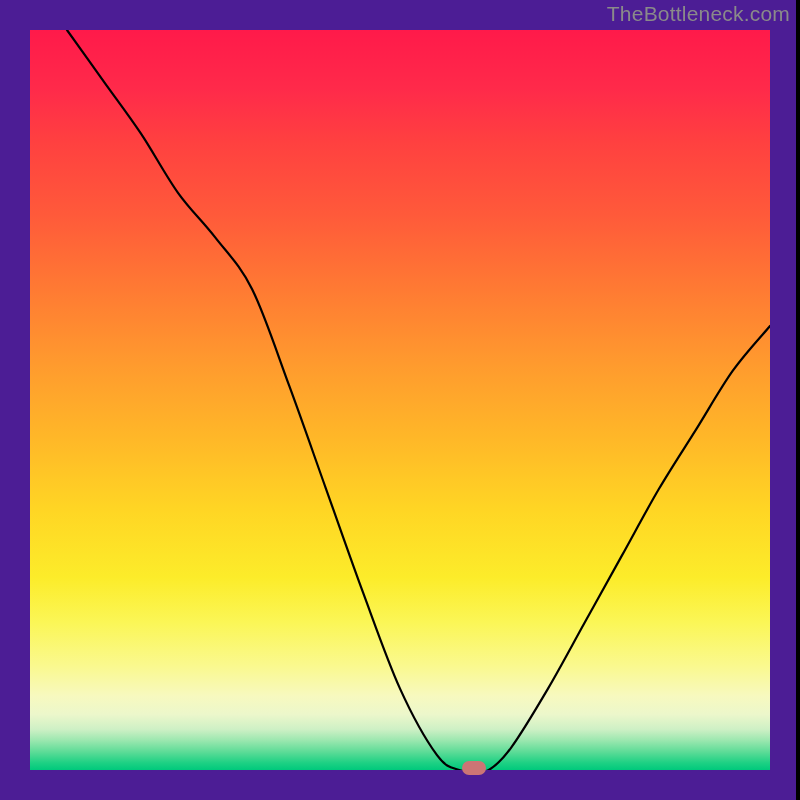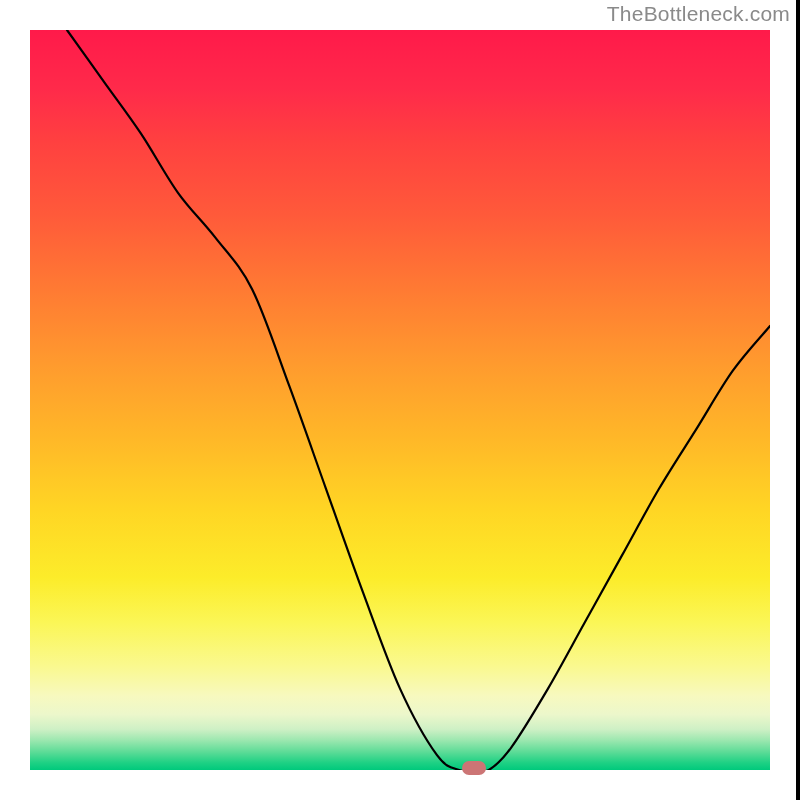--- a/index.html
+++ b/index.html
@@ -7,21 +7,21 @@
     padding: 0;
     width: 800px;
     height: 800px;
     background: #000;
     overflow: hidden;
   }
   .chart-container {
     position: relative;
     width: 796px;
     height: 800px;
-    background: #ffffff;
+    background: #4c1d95;
   }
   .plot-area {
     position: absolute;
     left: 30px;
     top: 30px;
     width: 740px;
     height: 740px;
     background: linear-gradient(to bottom,
       #ff1a4a 0%,
       #ff2a4a 8%,

